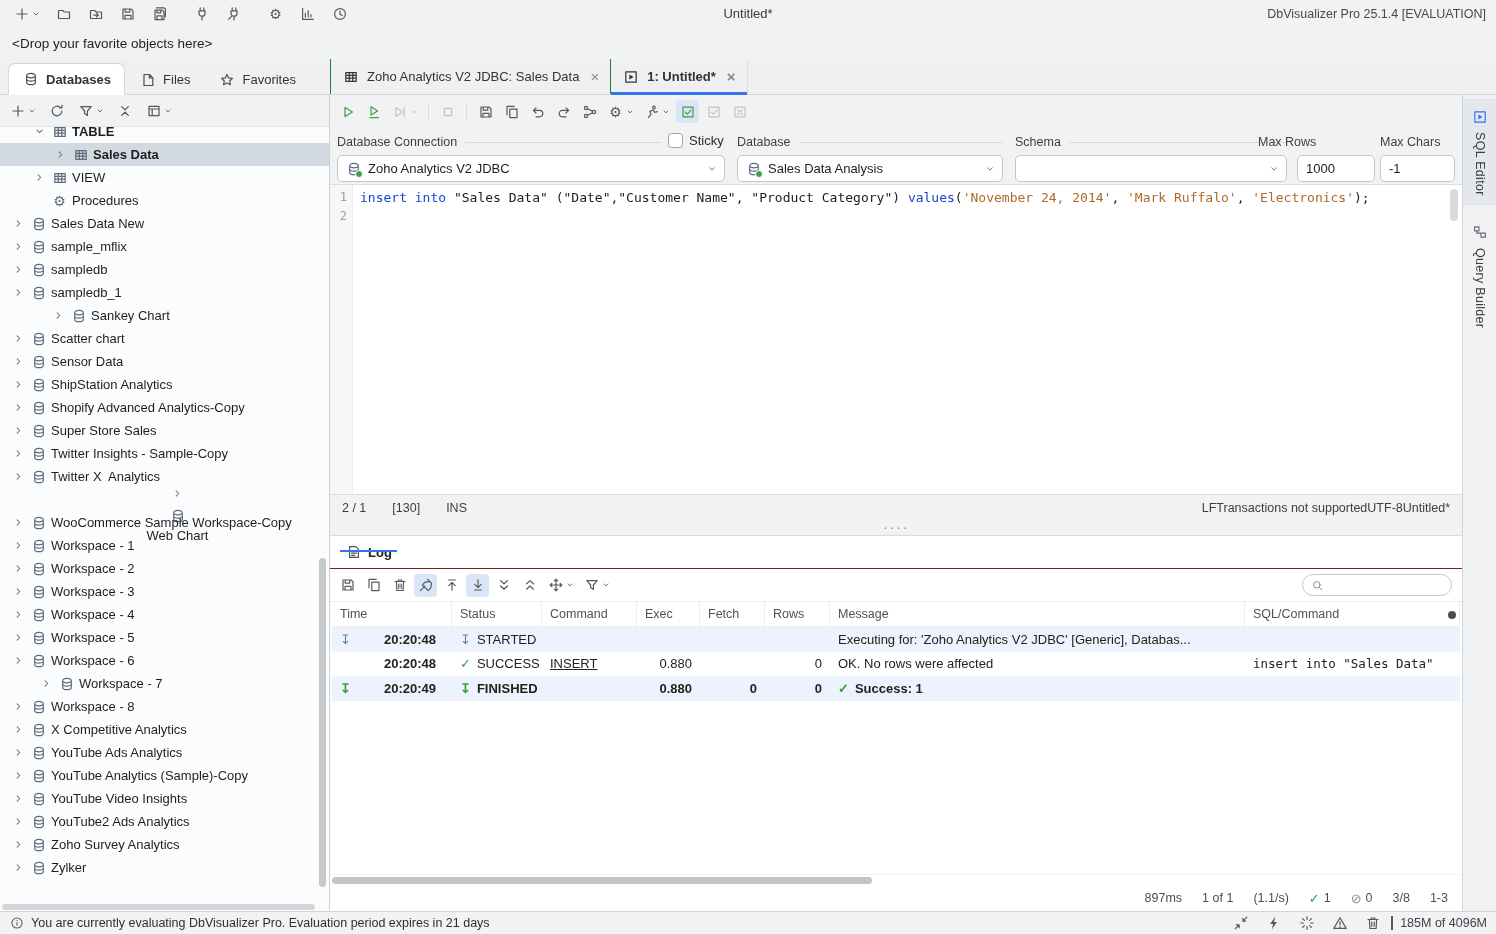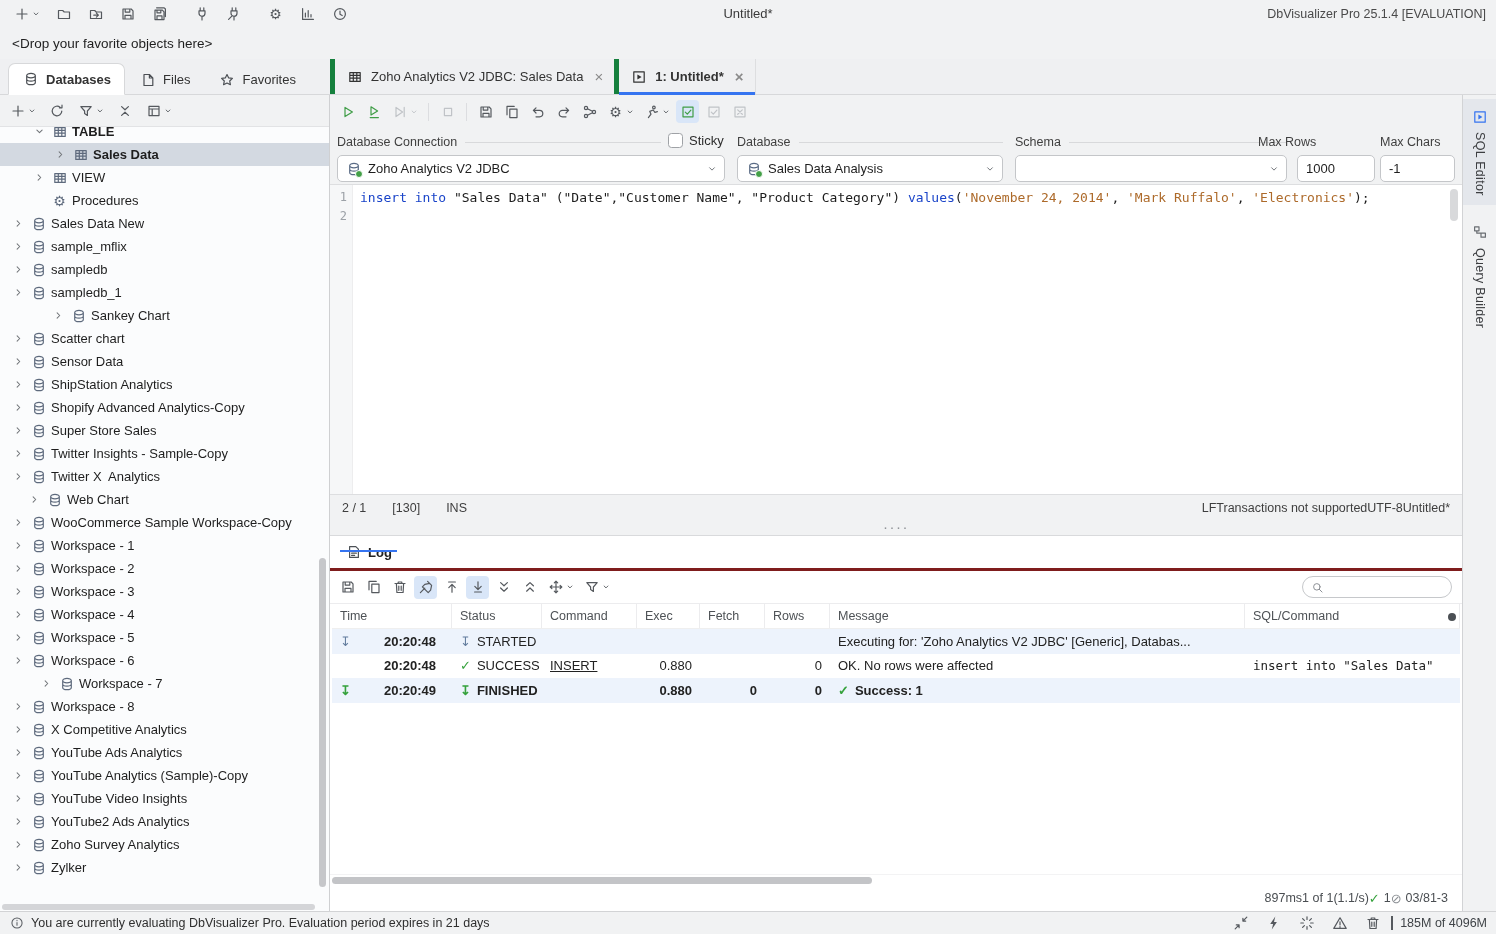--- a/index.html
+++ b/index.html
@@ -14,21 +14,21 @@
 .tb-title{position:absolute;left:0;right:0;text-align:center;color:#3a3a3a}
 .tb-version{margin-left:auto;color:#4a4a4a;font-size:12.5px;z-index:2}
 .drop-bar{height:32px;flex:0 0 32px;display:flex;align-items:center;padding:0 12px;font-size:13.5px;color:#1f1f1f}
 
 .tab-row{height:36px;flex:0 0 36px;display:flex;border-bottom:1px solid #d7d8da;background:#eff0f2}
 .side-tabs{width:330px;flex:0 0 330px;display:flex;align-items:flex-end;padding-left:8px}
 .stab{height:29px;display:flex;align-items:center;gap:7px;padding:0 13px;color:#333;border-radius:7px 7px 0 0;border:1px solid transparent}
 .stab.active{background:#fff;border-color:#d7d8da;border-bottom-color:#fff;height:32px;font-weight:bold;margin-bottom:-1px}
 .stab .ic{color:#4b4f54}
 .main-tabs{flex:1;display:flex;align-items:stretch}
-.mtab{display:flex;align-items:center;gap:8px;padding:0 11px;position:relative;border-left:5px solid #15803d;color:#333}
+.mtab{display:flex;align-items:center;gap:8px;padding:0 11px;position:relative;border-left:1px solid #15803d;color:#333}
 .mtab:last-child{border-right:1px solid #dddee0}
 .mtab.active{font-weight:bold}
 .mtab.active::after{content:"";position:absolute;left:0;right:0;bottom:-1px;height:3px;background:#3574f0}
 .closex{color:#8a8a8a;font-size:15px;margin-left:3px;line-height:1}
 .blu-ic{color:#5e7ab1}.grn-ic{color:#3f9d46}
 
 .content{flex:1;display:flex;min-height:0}
 .sidebar{width:330px;flex:0 0 330px;display:flex;flex-direction:column;border-right:1px solid #cfd0d2;background:#fafbfc;min-height:0}
 .sb-toolbar{height:32px;flex:0 0 32px;display:flex;align-items:center;gap:6px;padding:0 6px;background:#f1f2f3;border-bottom:1px solid #e2e3e5}
 .tree{flex:1;position:relative;overflow:hidden;background:#fbfcfd}
@@ -81,21 +81,21 @@
 .tok-st{color:#ad6a2a}
 .tok-pl,.tok-id{color:#1c1c1c}
 .ed-vscroll{position:absolute;right:4px;top:4px;width:8px;height:32px;background:#d8d9db;border-radius:4px}
 .ed-status{height:26px;flex:0 0 26px;display:flex;align-items:center;padding:0 12px;color:#3e3e3e;font-size:12.5px}
 .ed-status .lft{display:flex;gap:26px}
 .ed-status .rgt{margin-left:auto;display:flex;}
 .splitter{height:14px;flex:0 0 14px;position:relative}
 .splitter .dots{position:absolute;left:50%;top:1px;transform:translateX(-50%);color:#909398;font-size:15px;letter-spacing:1.5px;line-height:10px}
 
 .log{flex:1;display:flex;flex-direction:column;background:#fff;border-top:1px solid #d9dadc;min-height:0}
-.log-tabrow{height:30px;flex:0 0 30px;display:flex;align-items:center;padding:16px 10px;border-bottom:3px solid #7f1d1d}
+.log-tabrow{height:30px;flex:0 0 30px;display:flex;align-items:center;padding:16px 10px;border-bottom:1px solid #7f1d1d}
 .log-tab{height:100%;display:flex;align-items:center;gap:6px;padding:0 5px;position:relative;font-weight:bold;color:#222}
 .log-tab::after{content:"";position:absolute;left:0;right:0;bottom:0;height:2.5px;background:#3574f0}
 .log-tab .ic{color:#4c5156}
 .log-max{margin-left:auto;color:#707479}
 .log-toolbar{height:33px;flex:0 0 33px;display:flex;align-items:center;padding:0 6px;border-bottom:1px solid #ececee}
 .lt-icons{display:flex;align-items:center;gap:3px}
 .search{margin-left:auto;width:150px;height:22px;border:1px solid #c6c8cb;border-radius:12px;display:flex;align-items:center;padding:0 7px;gap:4px;background:#fff;margin-right:4px}
 .search .sinput{border:none;outline:none;flex:1;min-width:0;font:12.5px "Liberation Sans",sans-serif;background:transparent}
 .sic{color:#8a8e93;width:14px;flex:0 0 14px}
 .sic svg{width:13px;height:13px}
@@ -115,21 +115,21 @@
 .lc.status{display:flex;align-items:center;gap:6px}
 .mico{font-size:13px;line-height:1}
 .mico.slate{color:#647d9e}
 .mico.grn{color:#36a23d}
 .link{text-decoration:underline}
 .lc.num{text-align:right}
 .lc.msg{display:flex;align-items:center;gap:6px}
 .lc.sqlc{font:12.5px "DejaVu Sans Mono",monospace}
 .log-hscroll{height:11px;flex:0 0 11px;position:relative;border-top:1px solid #f3f3f4}
 .hthumb{position:absolute;left:2px;top:2px;width:540px;height:7px;background:#c3c4c7;border-radius:4px}
-.log-footer{height:26px;flex:0 0 26px;display:flex;align-items:center;justify-content:flex-end;padding:0 14px;color:#4a4e52;font-size:12.5px}
+.log-footer{height:26px;flex:0 0 26px;display:flex;align-items:center;justify-content:flex-end;gap:20px;padding:0 14px;color:#4a4e52;font-size:12.5px}
 .fok,.ferr{display:flex;align-items:center;gap:4px}
 .ck{font-size:13px;line-height:1}
 .grn{color:#36a23d}
 .gry{color:#8a8e93}
 
 .right-strip{width:34px;flex:0 0 34px;border-left:1px solid #d2d3d5;background:#f1f2f3;display:flex;flex-direction:column;align-items:center;padding-top:4px;gap:10px}
 .vtab{display:flex;flex-direction:column;align-items:center;gap:7px;padding:9px 0;width:100%;color:#3c3e41}
 .vtab.act{background:#e4e7ec}
 .vlabel{writing-mode:vertical-rl;font-size:12.5px;letter-spacing:.3px}
 .vtab .ic{color:#6a6e73}
@@ -404,21 +404,21 @@
           <div class="tree-item" style="padding-left: 10px;"><span class="chev"><svg viewBox="0 0 16 16">
                 <path d="M6 4.2L9.8 8 6 11.8"></path>
               </svg></span><span class="ic"><svg viewBox="0 0 16 16">
                 <path d="M3.7 4.6c0-1.2 1.9-2.2 4.3-2.2s4.3 1 4.3 2.2v6.8c0 1.2-1.9 2.2-4.3 2.2s-4.3-1-4.3-2.2zM3.7 4.6c0 1.2 1.9 2.2 4.3 2.2s4.3-1 4.3-2.2M3.7 8c0 1.2 1.9 2.2 4.3 2.2S12.3 9.2 12.3 8"></path>
               </svg></span><span class="tlabel">Twitter Insights - Sample-Copy</span></div>
           <div class="tree-item" style="padding-left: 10px;"><span class="chev"><svg viewBox="0 0 16 16">
                 <path d="M6 4.2L9.8 8 6 11.8"></path>
               </svg></span><span class="ic"><svg viewBox="0 0 16 16">
                 <path d="M3.7 4.6c0-1.2 1.9-2.2 4.3-2.2s4.3 1 4.3 2.2v6.8c0 1.2-1.9 2.2-4.3 2.2s-4.3-1-4.3-2.2zM3.7 4.6c0 1.2 1.9 2.2 4.3 2.2s4.3-1 4.3-2.2M3.7 8c0 1.2 1.9 2.2 4.3 2.2S12.3 9.2 12.3 8"></path>
               </svg></span><span class="tlabel">Twitter X  Analytics</span></div>
-          <div class="tree-item" style="padding-left: 26px;"><span class="chev"><svg viewBox="0 0 16 16">
+          <div class="tree-item" style="padding-left: 26px; flex-direction: column;"><span class="chev"><svg viewBox="0 0 16 16">
                 <path d="M6 4.2L9.8 8 6 11.8"></path>
               </svg></span><span class="ic"><svg viewBox="0 0 16 16">
                 <path d="M3.7 4.6c0-1.2 1.9-2.2 4.3-2.2s4.3 1 4.3 2.2v6.8c0 1.2-1.9 2.2-4.3 2.2s-4.3-1-4.3-2.2zM3.7 4.6c0 1.2 1.9 2.2 4.3 2.2s4.3-1 4.3-2.2M3.7 8c0 1.2 1.9 2.2 4.3 2.2S12.3 9.2 12.3 8"></path>
               </svg></span><span class="tlabel">Web Chart</span></div>
           <div class="tree-item" style="padding-left: 10px;"><span class="chev"><svg viewBox="0 0 16 16">
                 <path d="M6 4.2L9.8 8 6 11.8"></path>
               </svg></span><span class="ic"><svg viewBox="0 0 16 16">
                 <path d="M3.7 4.6c0-1.2 1.9-2.2 4.3-2.2s4.3 1 4.3 2.2v6.8c0 1.2-1.9 2.2-4.3 2.2s-4.3-1-4.3-2.2zM3.7 4.6c0 1.2 1.9 2.2 4.3 2.2s4.3-1 4.3-2.2M3.7 8c0 1.2 1.9 2.2 4.3 2.2S12.3 9.2 12.3 8"></path>
               </svg></span><span class="tlabel">WooCommerce Sample Workspace-Copy</span></div>
           <div class="tree-item" style="padding-left: 10px;"><span class="chev"><svg viewBox="0 0 16 16">

